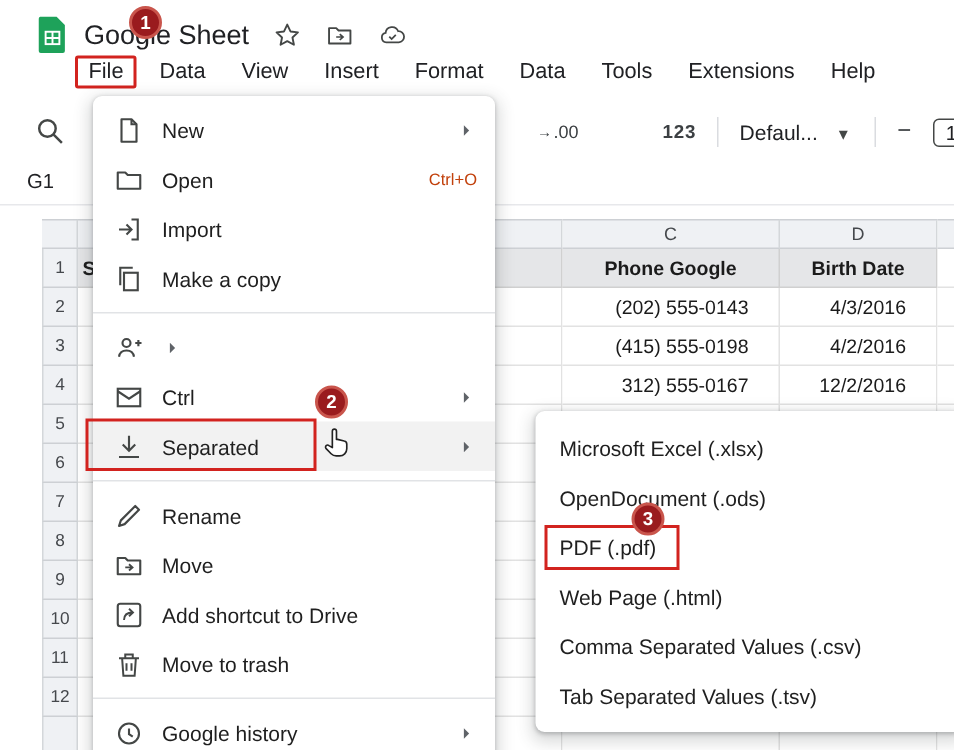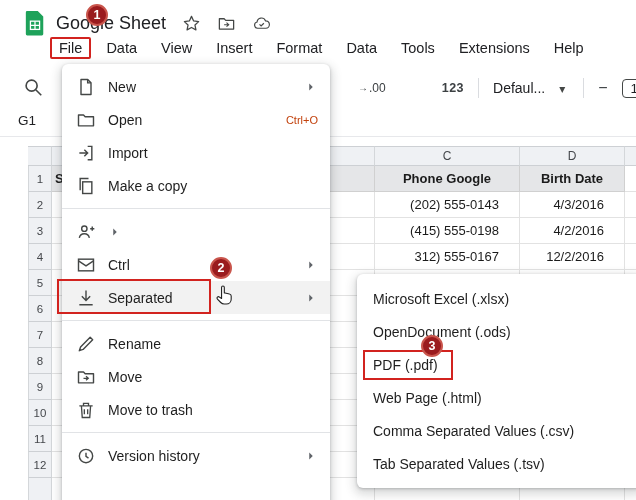--- a/index.html
+++ b/index.html
@@ -320,34 +320,43 @@
           <svg viewBox="0 0 24 24">
             <path d="M3 6h6l2 2h10v11H3z" fill="none" stroke="currentColor" stroke-width="1.7" stroke-linejoin="round"></path>
             <path d="M9 13.5h5M12 11l2.8 2.5L12 16" fill="none" stroke="currentColor" stroke-width="1.5"></path>
           </svg>
         </span>
         <span class="mi-label">Move</span>
       </div>
       <div class="menu-item">
         <span class="mi-icon">
           <svg viewBox="0 0 24 24">
+            <rect x="3" y="3" width="18" height="18" rx="2" fill="none" stroke="currentColor" stroke-width="1.7"></rect>
+            <path d="M8 16c0-4 2.5-6 7-6M12 7l3.2 3-3.2 3" fill="none" stroke="currentColor" stroke-width="1.5"></path>
+          </svg>
+        </span>
+        <span class="mi-label">Add shortcut to Drive</span>
+      </div>
+      <div class="menu-item">
+        <span class="mi-icon">
+          <svg viewBox="0 0 24 24">
             <path d="M4 7h16M9 7V4h6v3M6.5 7l1 14h9l1-14M10 11v6M14 11v6" fill="none" stroke="currentColor" stroke-width="1.6"></path>
           </svg>
         </span>
         <span class="mi-label">Move to trash</span>
       </div>
       <div class="menu-sep"></div>
       <div class="menu-item">
         <span class="mi-icon">
           <svg viewBox="0 0 24 24">
             <circle cx="12" cy="12" r="8" fill="none" stroke="currentColor" stroke-width="1.7"></circle>
             <path d="M12 8v4.5l3 2" fill="none" stroke="currentColor" stroke-width="1.7"></path>
           </svg>
         </span>
-        <span class="mi-label">Version history</span>
+        <span class="mi-label">Google history</span>
         <span class="mi-arrow">
           <svg viewBox="0 0 24 24">
             <path d="M9 6l6 6-6 6z" fill="currentColor"></path>
           </svg>
         </span>
       </div>
     </div>
 
   <div id="download-submenu">
       <div class="sub-item">Microsoft Excel (.xlsx)</div>

